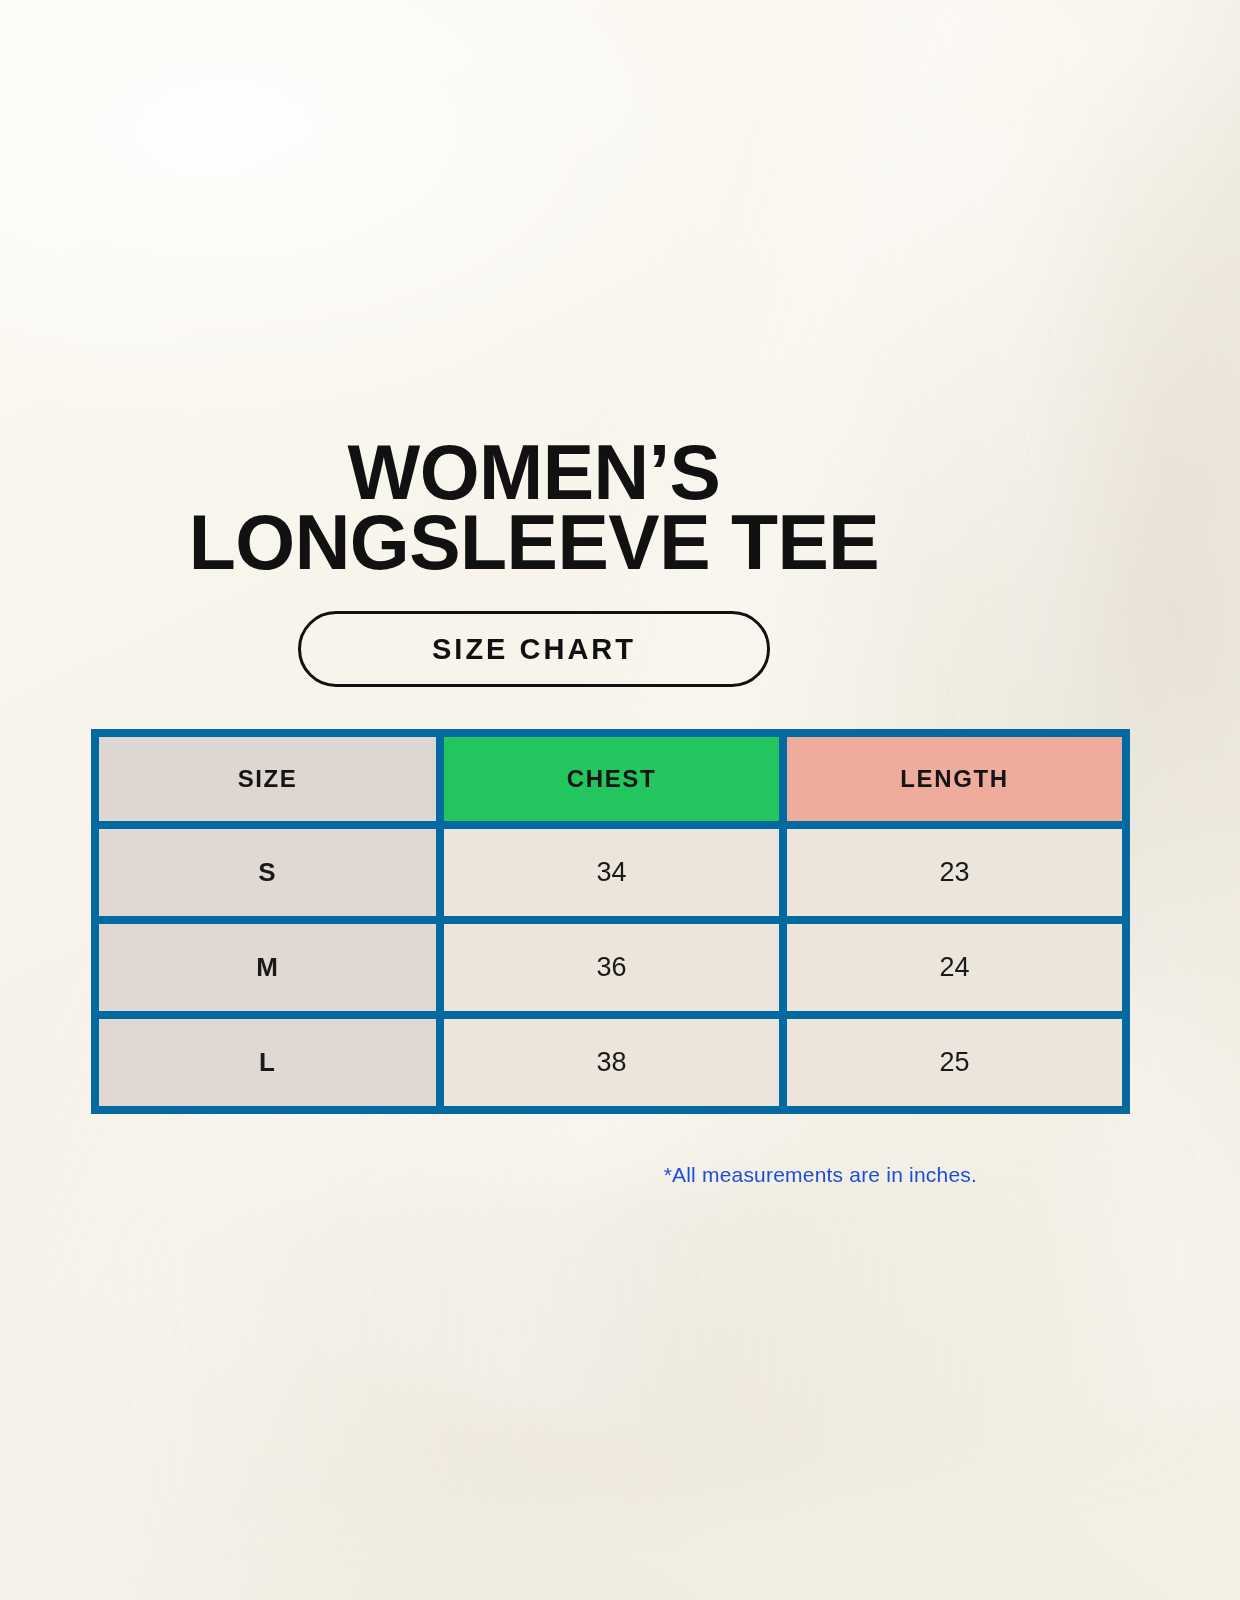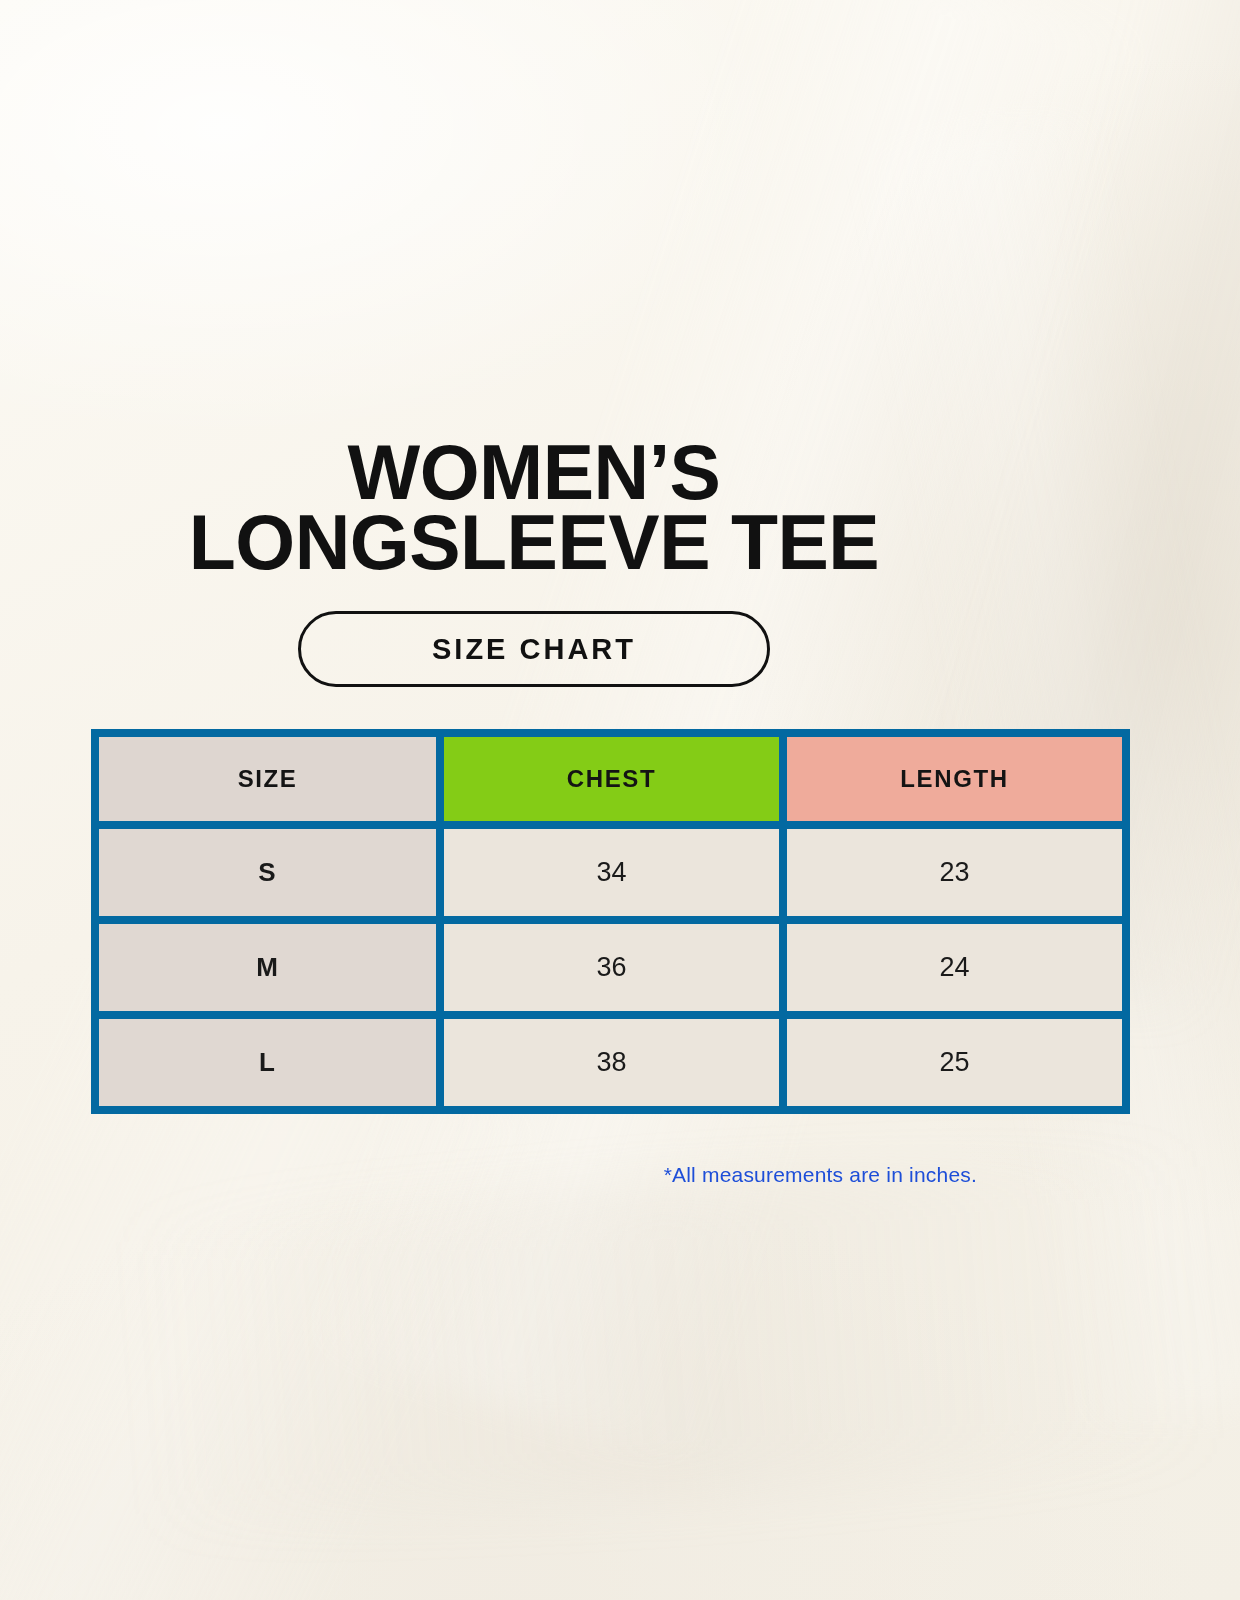--- a/index.html
+++ b/index.html
@@ -114,21 +114,21 @@
   col.col-length { width: 343px; }
 
   thead th {
     height: 82px;
     font-size: 24px;
     font-weight: 700;
     letter-spacing: 1.6px;
     color: #141414;
   }
   thead th.h-size { background: #ded6d0; }
-  thead th.h-chest { background: #84cc16; }
+  thead th.h-chest { background: #22c55e; }
   thead th.h-length { background: #efab9b; }
 
   tbody td {
     height: 85px;
     font-size: 27px;
     color: #1a1a1a;
     font-weight: 400;
   }
   tbody td.c-size {
     background: #e0d8d2;

